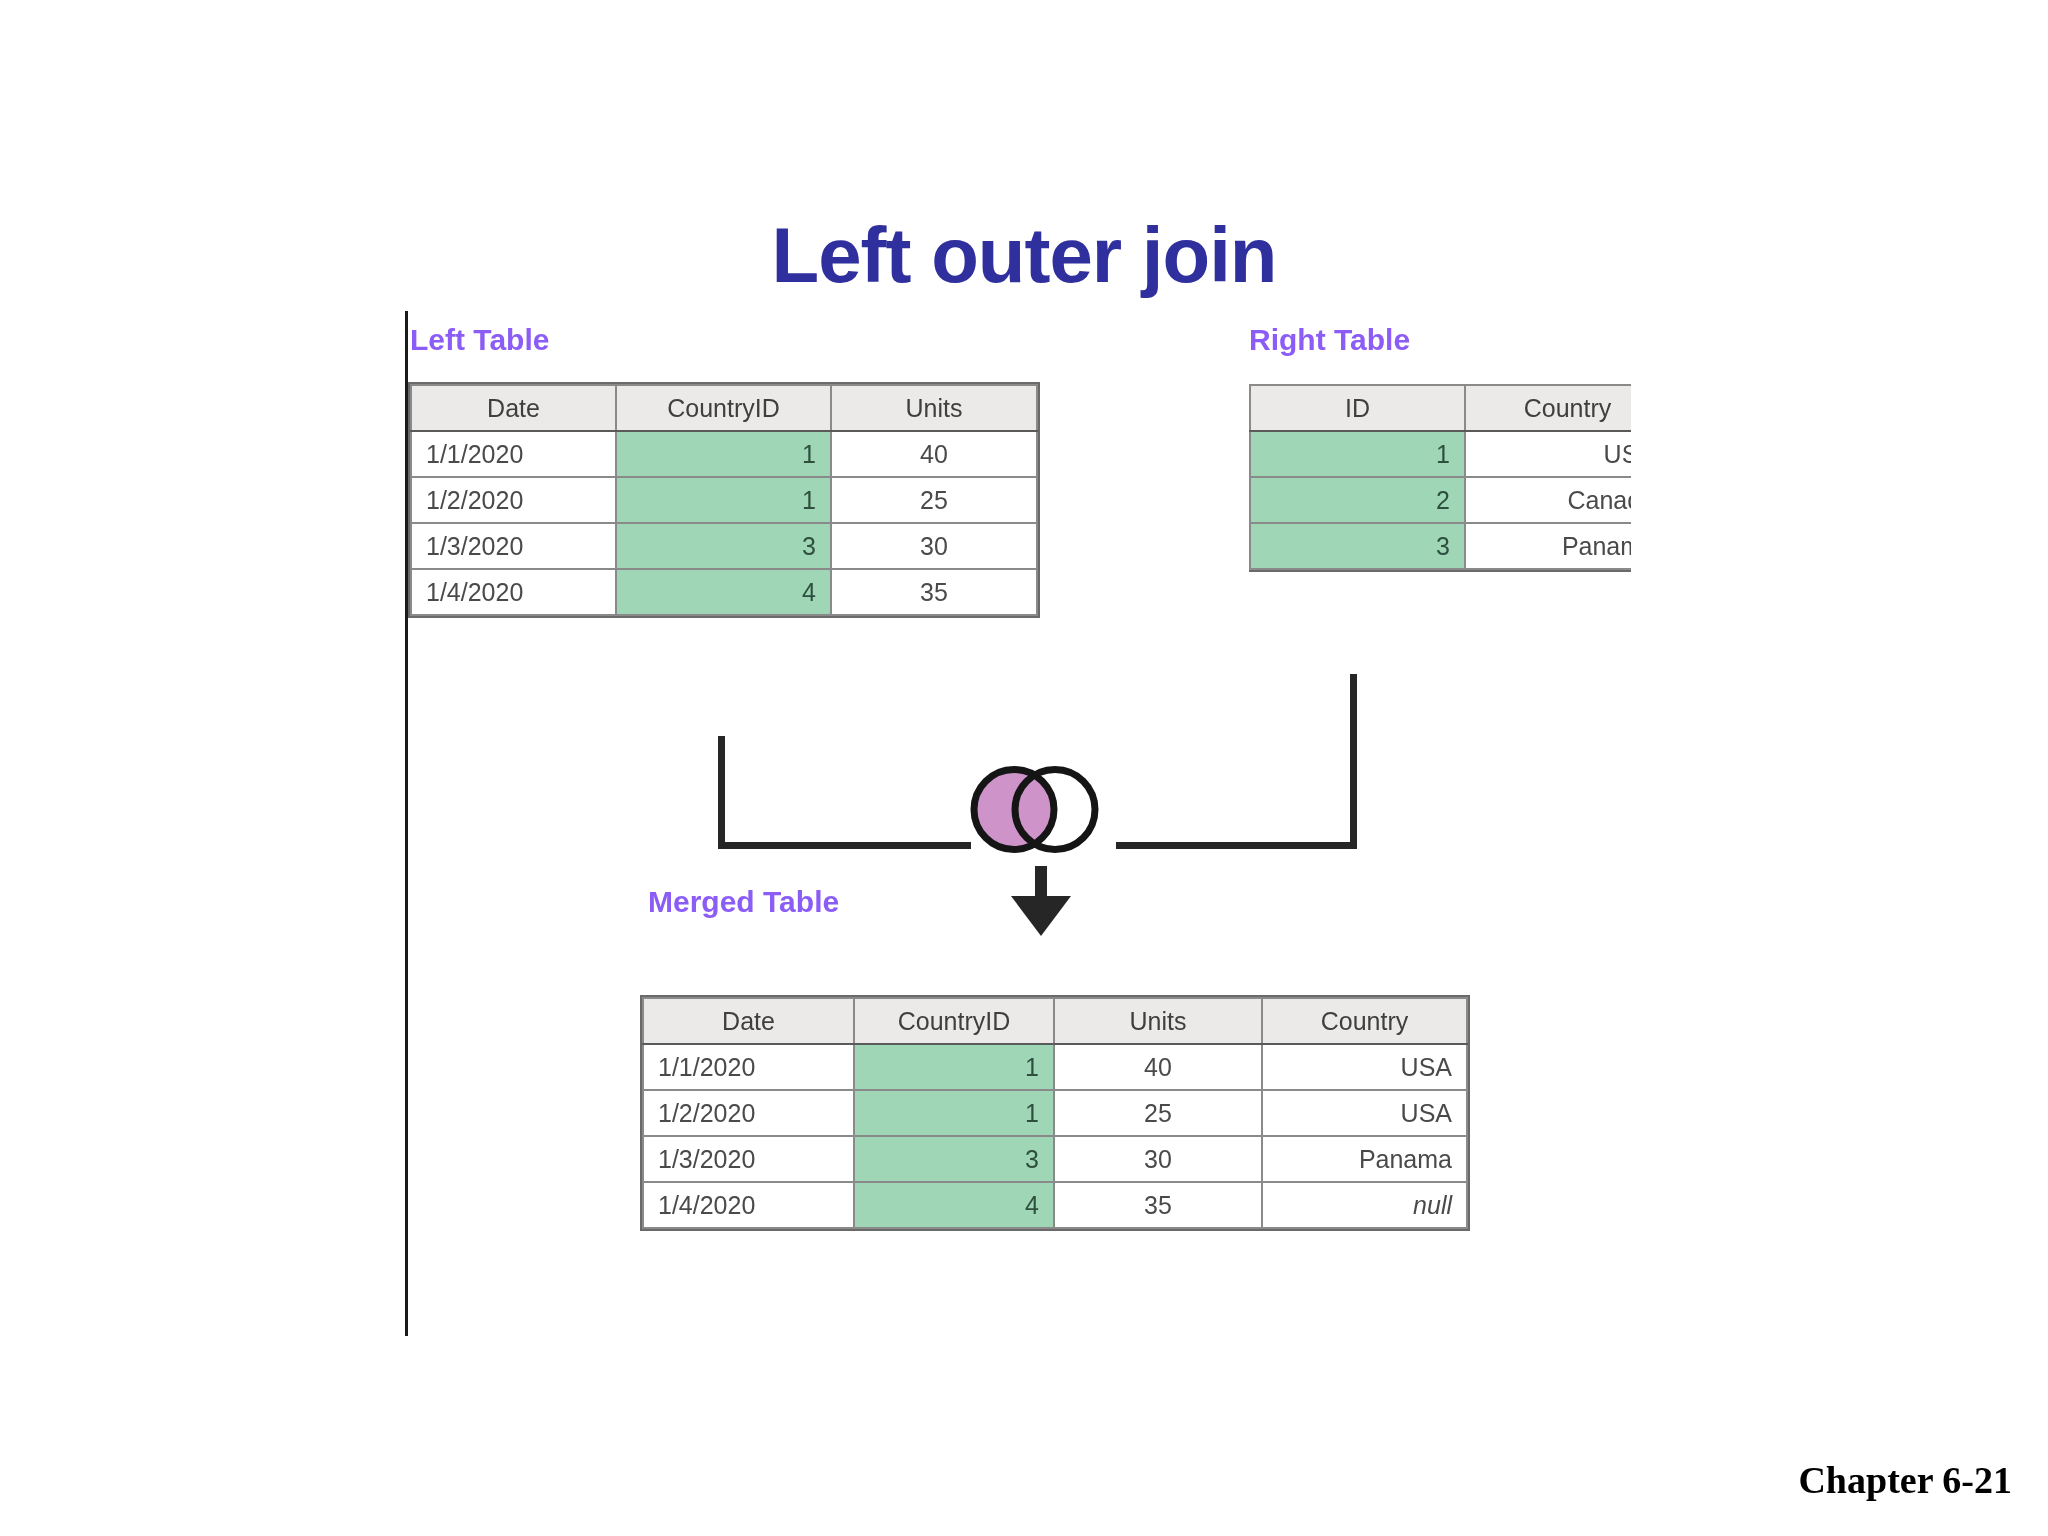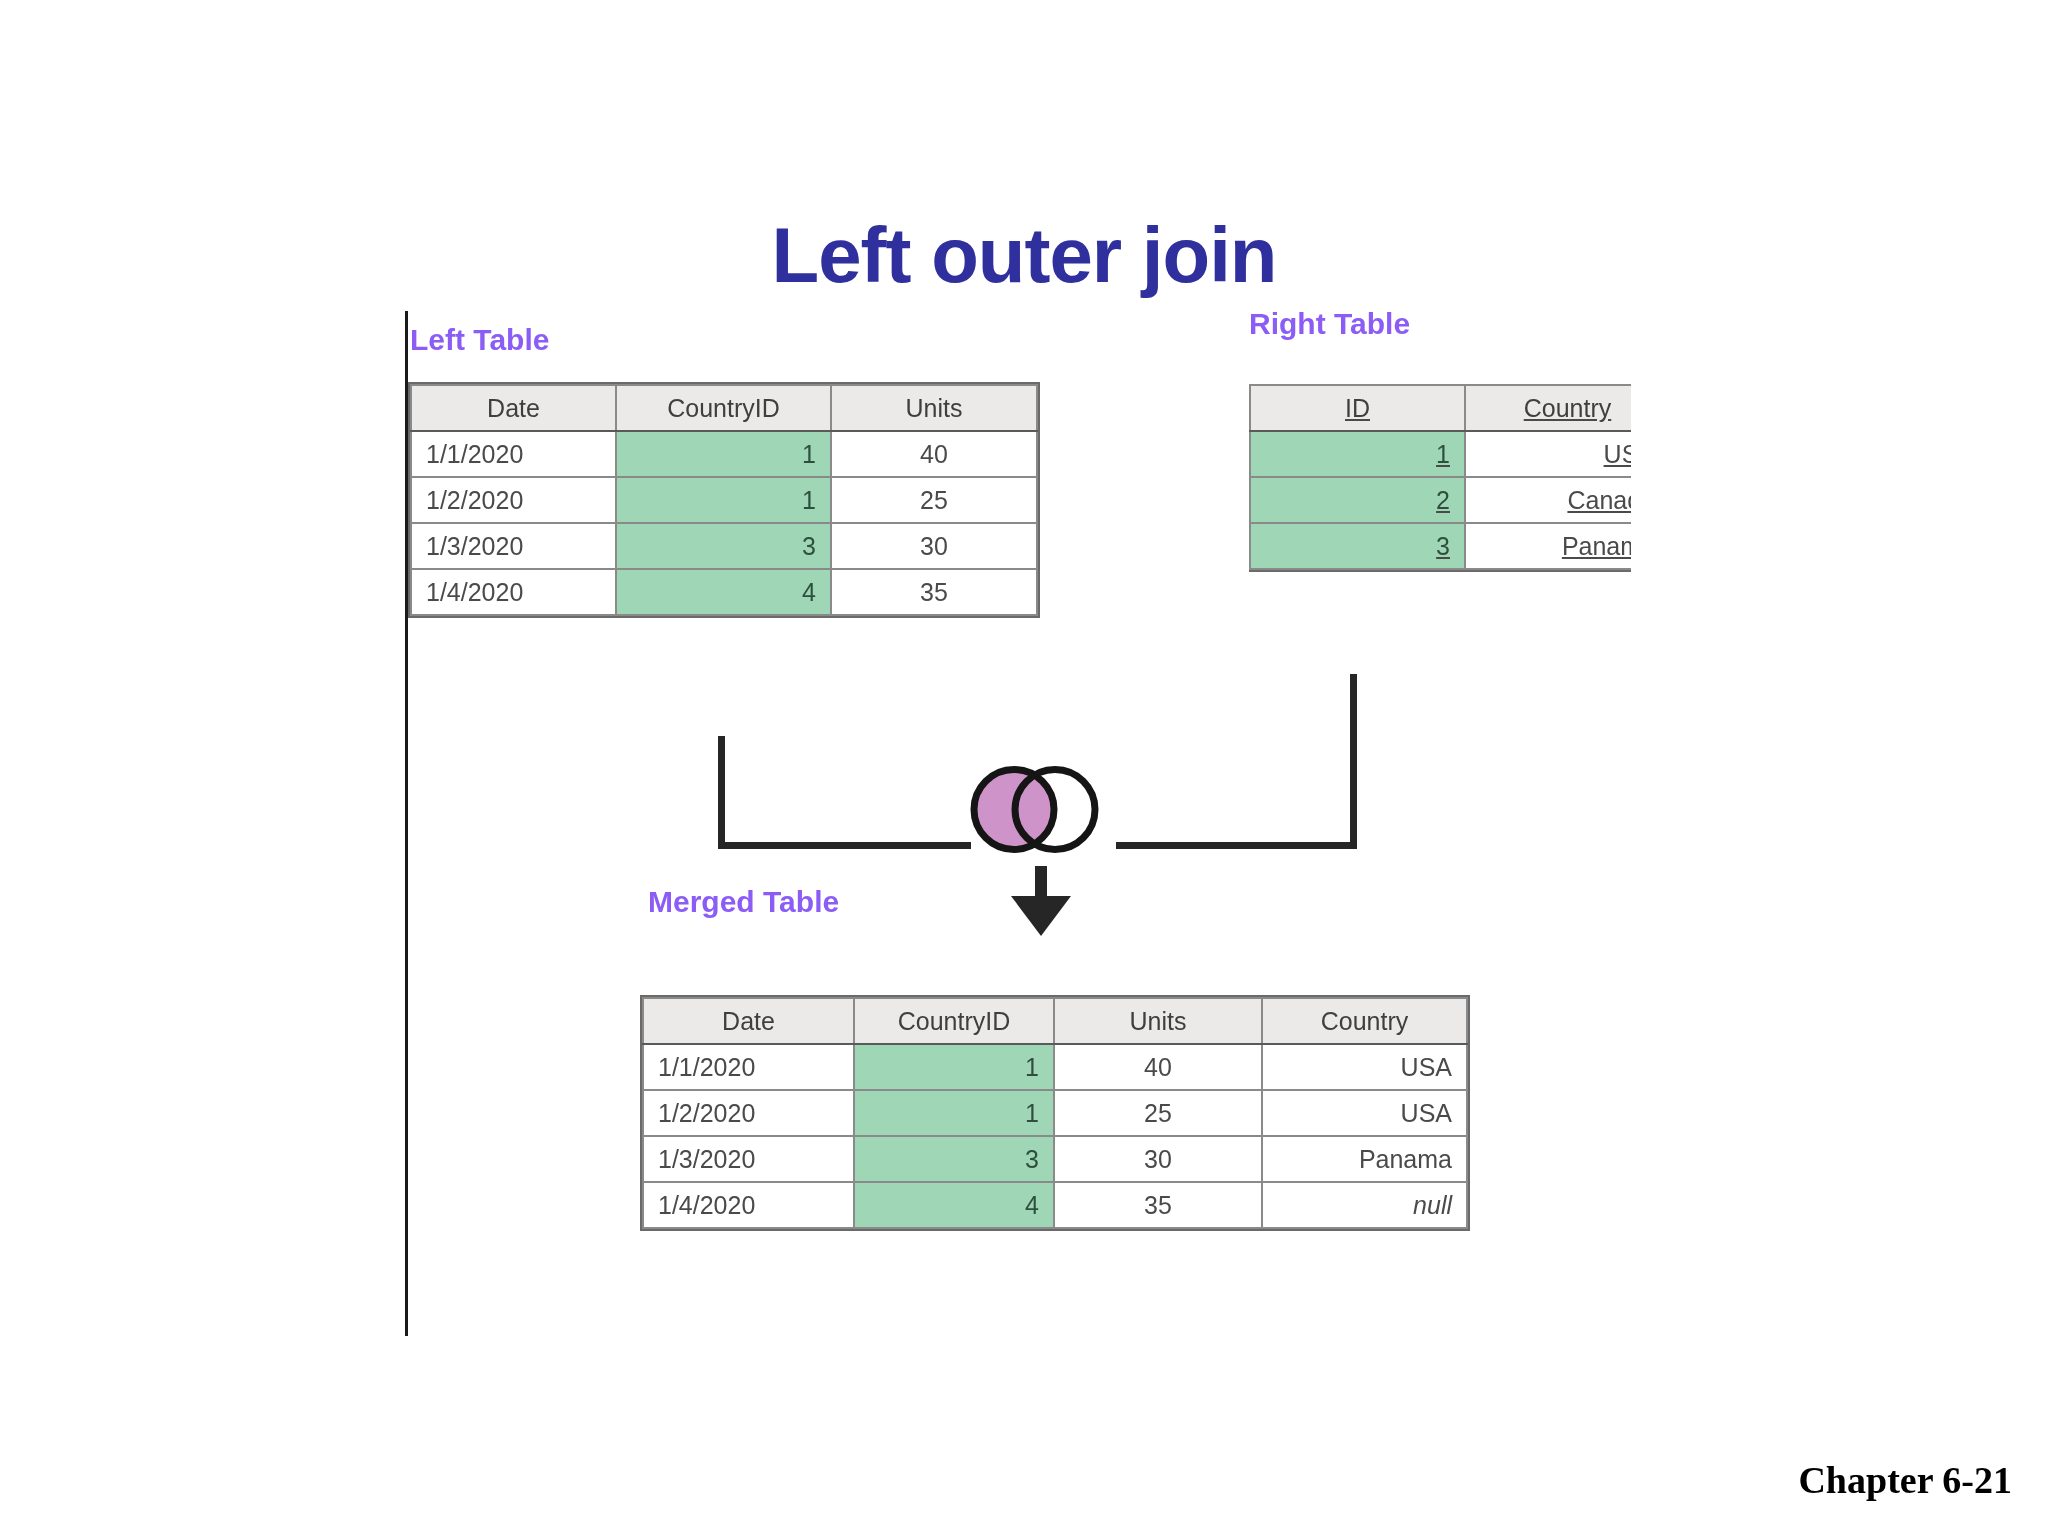--- a/index.html
+++ b/index.html
@@ -45,21 +45,21 @@
   .table-caption {
     position: absolute;
     font-family: "Liberation Sans", sans-serif;
     font-weight: bold;
     font-size: 30px;
     line-height: 36px;
     color: #8b5cf6;
     white-space: nowrap;
   }
   #caption-left   { left: 410px;  top: 322px; }
-  #caption-right  { left: 1249px; top: 306px; }
+  #caption-right  { left: 1249px; top: 322px; }
   #caption-merged { left: 648px;  top: 884px; }
 
   
   .datatable {
     position: absolute;
     border-collapse: collapse;
     table-layout: fixed;
     font-family: "Liberation Sans", sans-serif;
     font-size: 25px;
     color: #4a4a4a;
@@ -107,21 +107,21 @@
 
   
   #right-table-clip {
     position: absolute;
     left: 1249px;
     top: 384px;
     width: 382px;
     height: 314px;
     overflow: hidden;
   }
-  #right-table { position: absolute; left: 0; top: 0; width: 420px; text-decoration: underline; }
+  #right-table { position: absolute; left: 0; top: 0; width: 420px; }
   #right-table col.c-id      { width: 215px; }
   #right-table col.c-country { width: 205px; }
 
   
   #merged-table { left: 642px; top: 997px; width: 824px; }
   #merged-table col.c-date    { width: 211px; }
   #merged-table col.c-cid     { width: 200px; }
   #merged-table col.c-units   { width: 208px; }
   #merged-table col.c-country { width: 205px; }
 

